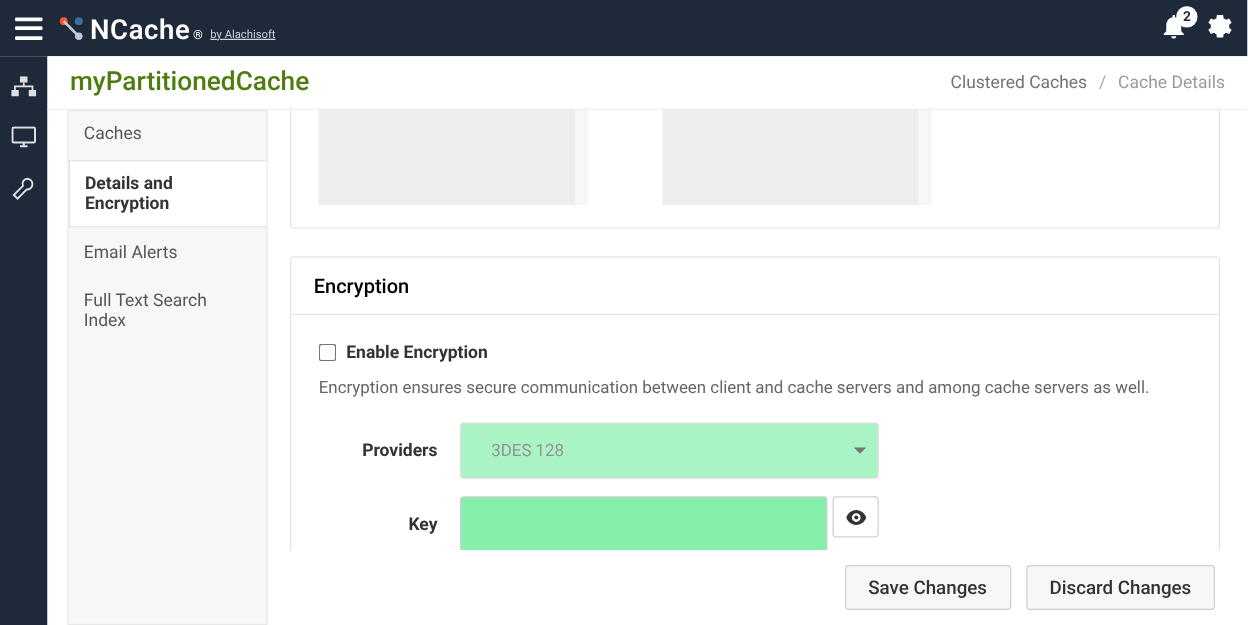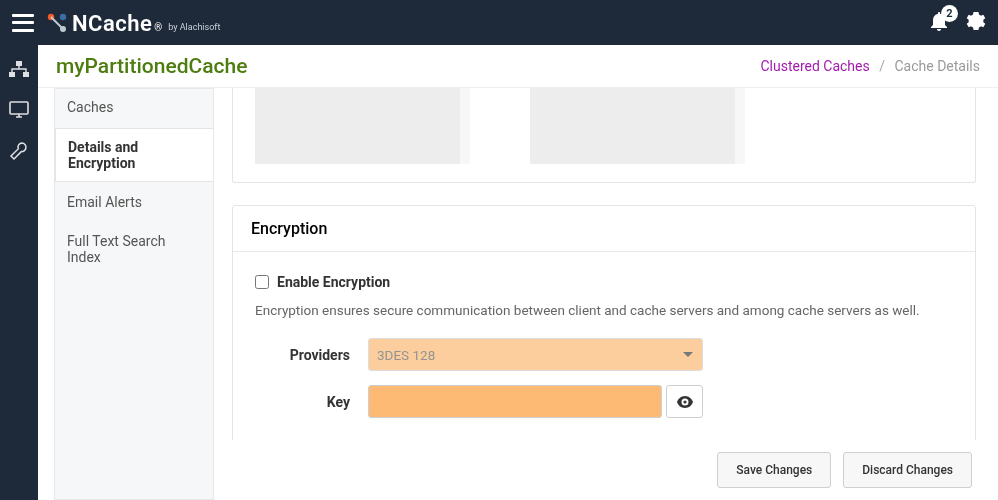--- a/index.html
+++ b/index.html
@@ -23,21 +23,21 @@
   padding: 0 12px;
   justify-content: space-between;
 }
 .header-left { display: flex; align-items: center; gap: 12px; }
 .hamburger { width: 22px; height: 18px; display: flex; flex-direction: column; justify-content: space-between; cursor: pointer; }
 .hamburger span { height: 3px; background: #fff; border-radius: 1px; }
 .logo { display: flex; align-items: baseline; gap: 2px; justify-content: flex-end; }
 .logo-icon { display: inline-flex; align-items: center; margin-right: 2px; position: relative; top: 3px; }
 .logo-text { font-size: 22px; font-weight: 600; color: #fff; letter-spacing: 0.5px; }
 .logo-reg { font-size: 10px; vertical-align: super; }
-.logo-sub { font-size: 9px; color: #c9d1da; margin-left: 4px; align-self: flex-end; margin-bottom: 4px; }
+.logo-sub { font-size: 9px; color: #c9d1da; margin-left: 4px; align-self: flex-end; margin-bottom: 4px; text-decoration: underline; }
 .header-right { display: flex; align-items: center; gap: 18px; }
 .bell-wrap { position: relative; cursor: pointer; }
 .badge {
   position: absolute; top: -6px; right: -10px;
   background: #fff; color: #1e2a3a;
   border-radius: 50%; width: 17px; height: 17px;
   font-size: 11px; font-weight: 700;
   display: flex; align-items: center; justify-content: center;
 }
 .gear-wrap { cursor: pointer; }
@@ -57,21 +57,21 @@
 
 
 .subheader {
   height: 43px; display: flex; align-items: center; justify-content: space-between;
   padding: 0 18px; border-bottom: 1px solid #eee;
 }
 .title { font-size: 21px; font-weight: 500; color: #4d7c0f; text-align: center; }
 .crumbs { font-size: 14px; color: #2f6ea3; }
 .crumbs .sep { color: #aaa; margin: 0 6px; }
 .crumbs .current { color: #9a9a9a; }
-.crumbs a { color: #a21caf; text-decoration: none; cursor: pointer; }
+.crumbs a { color: #737373; text-decoration: none; cursor: pointer; }
 
 
 .body { flex: 1; display: flex; overflow: hidden; position: relative; }
 
 
 .side {
   width: 160px; background: #f6f7f8; border: 1px solid #e8e8e8;
   margin: 0 0 0 16px;
   display: flex; flex-direction: column;
   font-size: 14px;
@@ -128,22 +128,22 @@
 }
 .panel-body { padding: 22px 22px 28px 22px; }
 .check-row { display: flex; align-items: center; gap: 8px; margin-bottom: 12px; }
 .check-row label { font-weight: 700; color: #333; font-size: 14px; cursor: pointer; }
 .check-row input[type=checkbox] { width: 14px; height: 14px; cursor: pointer; }
 .desc { color: #666; font-size: 13.5px; margin-bottom: 20px; }
 
 .form-row { display: flex; align-items: center; gap: 18px; margin-bottom: 14px; }
 .form-row .lbl { width: 95px; text-align: right; font-weight: 700; color: #333; font-size: 14px; }
 .select, .txt {
-  height: 33px; border: 1px solid #cfcfcf; background: #fdba74;
-  border-radius: 3px; padding: 0 8px; color: #666;
+  height: 45px; border: 1px solid #cfcfcf; background: #86efac;
+  border-radius: 3px; padding: 0 24px; color: #666;
   font-size: 13.5px; font-family: inherit;
   width: 335px;
 }
 .select { appearance: none; -webkit-appearance: none; padding-right: 28px; background-image: none; position: relative; }
 .select-wrap { position: relative; width: 335px; }
 .select-wrap::after {
   content: ""; position: absolute; right: 10px; top: 50%; transform: translateY(-30%);
   border: 5px solid transparent; border-top-color: #777; pointer-events: none;
 }
 .txt-wrap { position: relative; width: 335px; display: flex; gap: 4px; }
@@ -155,21 +155,21 @@
 }
 
 
 .footer {
   display: flex; justify-content: flex-end; gap: 12px;
   padding: 12px 4px 12px 0;
 }
 .btn {
   height: 36px; padding: 0 18px; border: 1px solid #cfcfcf;
   background: #f7f7f7; border-radius: 3px; cursor: pointer;
-  font-size: 12px; color: #333; font-weight: 500;
+  font-size: 15px; color: #333; font-weight: 500;
   font-family: inherit;
 }
 </style>
 </head>
 <body>
 
 <div class="header">
   <div class="header-left">
     <div class="hamburger">
       <span></span>

